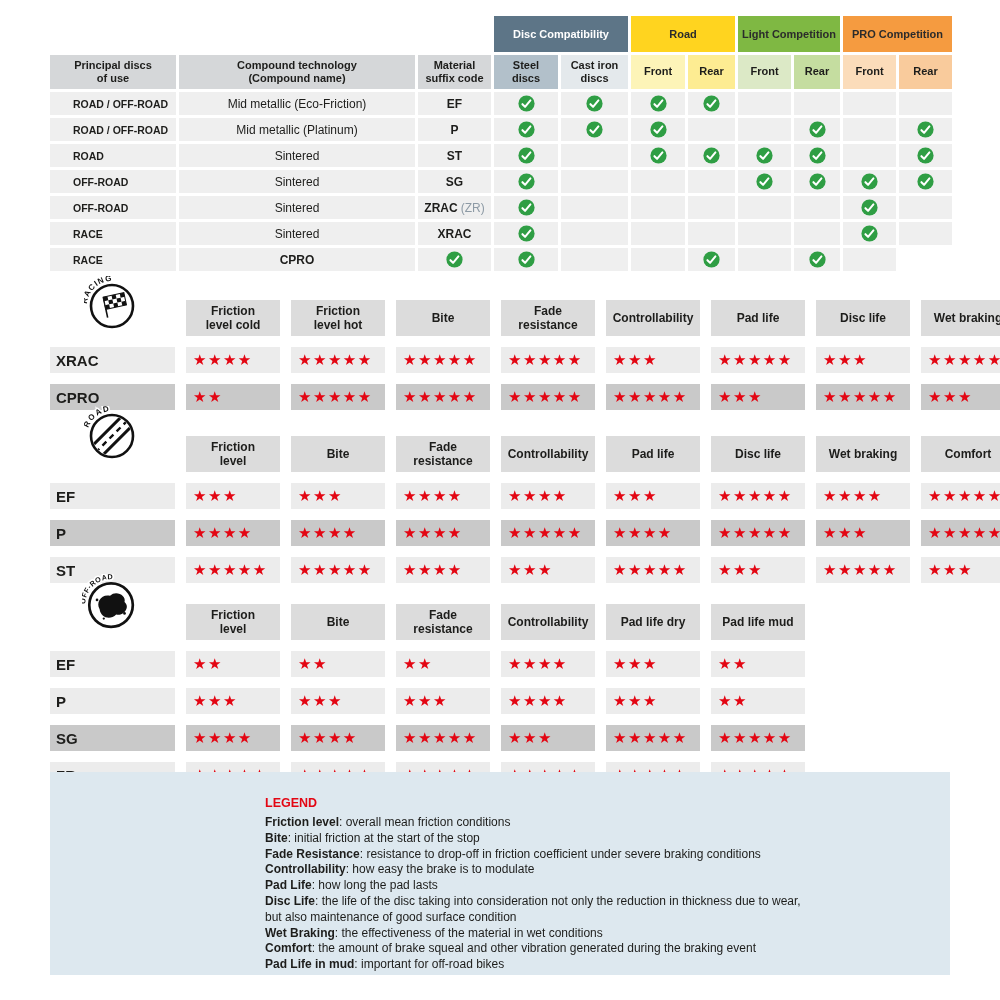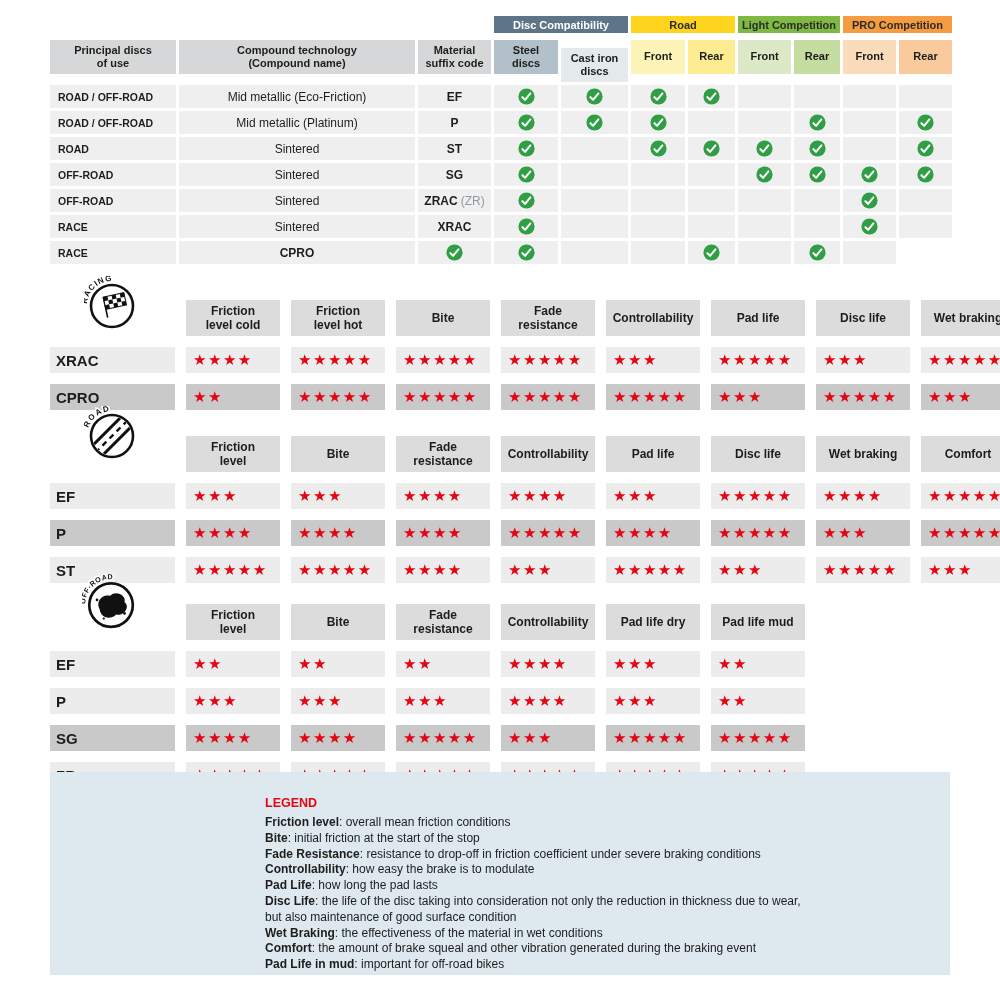--- a/index.html
+++ b/index.html
@@ -6,28 +6,28 @@
   html,body { width:1000px; height:1000px; background:#ffffff;
     font-family:"Liberation Sans","DejaVu Sans",sans-serif; color:#1d1d1b; }
   .page { position:relative; width:1000px; height:1000px; overflow:hidden; }
   .abs { position:absolute; }
 
   
   .compat { display:grid;
     grid-template-columns:126px 236px 73px 64px 67px 54px 47px 53px 46px 53px 53px;
     gap:3px; }
   .compat .gspacer { height:21px; }
-  .compat .group { grid-column:span 2; height:17px; display:flex; align-items:center;
+  .compat .group { grid-column:span 2; height:36px; display:flex; align-items:center;
     justify-content:center; font-weight:bold; font-size:11px; }
   .compat .hcell { height:34px; display:flex; align-items:center; justify-content:center;
     text-align:center; font-weight:bold; font-size:11px; line-height:1.2;
     white-space:pre-line; background:#d5d7d9; }
   .compat .cell { height:23px; display:flex; align-items:center; justify-content:center;
     background:#efefef; font-size:11.5px; }
-  .compat .cell.use { justify-content:flex-start; padding-left:8px; font-weight:bold; font-size:10.5px; }
+  .compat .cell.use { justify-content:flex-start; padding-left:23px; font-weight:bold; font-size:10.5px; }
   .compat .cell.tech { font-size:12px;text-align:right; }
   .compat .cell.code { font-weight:bold; font-size:12px; }
   .code-note { color:#8d9aa5; font-weight:normal; margin-left:3px; }
   .check-wrap { display:flex; align-items:center; }
 
   
   .rating { display:grid; gap:11px; }
   .rating .rspacer { height:36px; }
   .rating .rhead { height:36px; background:#dcdcdc; font-weight:bold; font-size:12px;
     display:flex; align-items:center; justify-content:center; text-align:center;
@@ -62,21 +62,21 @@
       <div class="group" style="background: rgb(127, 184, 67); color: rgb(43, 43, 43);">Light Competition</div>
       <div class="group" style="background: rgb(245, 155, 64); color: rgb(43, 43, 43);">PRO Competition</div>
       <div class="hcell">Principal discs
 of use</div>
       <div class="hcell">Compound technology
 (Compound name)</div>
       <div class="hcell">Material
 suffix code</div>
       <div class="hcell" style="background: rgb(178, 192, 202);">Steel
 discs</div>
-      <div class="hcell" style="background: rgb(228, 233, 236); margin-top: 8px;">Cast iron
+      <div class="hcell" style="background: rgb(228, 233, 236);">Cast iron
 discs</div>
       <div class="hcell" style="background: rgb(253, 244, 184);">Front</div>
       <div class="hcell" style="background: rgb(253, 236, 146);">Rear</div>
       <div class="hcell" style="background: rgb(220, 233, 198);">Front</div>
       <div class="hcell" style="background: rgb(197, 221, 160);">Rear</div>
       <div class="hcell" style="background: rgb(251, 220, 186);">Front</div>
       <div class="hcell" style="background: rgb(249, 203, 156);">Rear</div>
       <div class="cell use">ROAD / OFF-ROAD</div>
       <div class="cell tech">Mid metallic (Eco-Friction)</div>
       <div class="cell code">EF</div>

